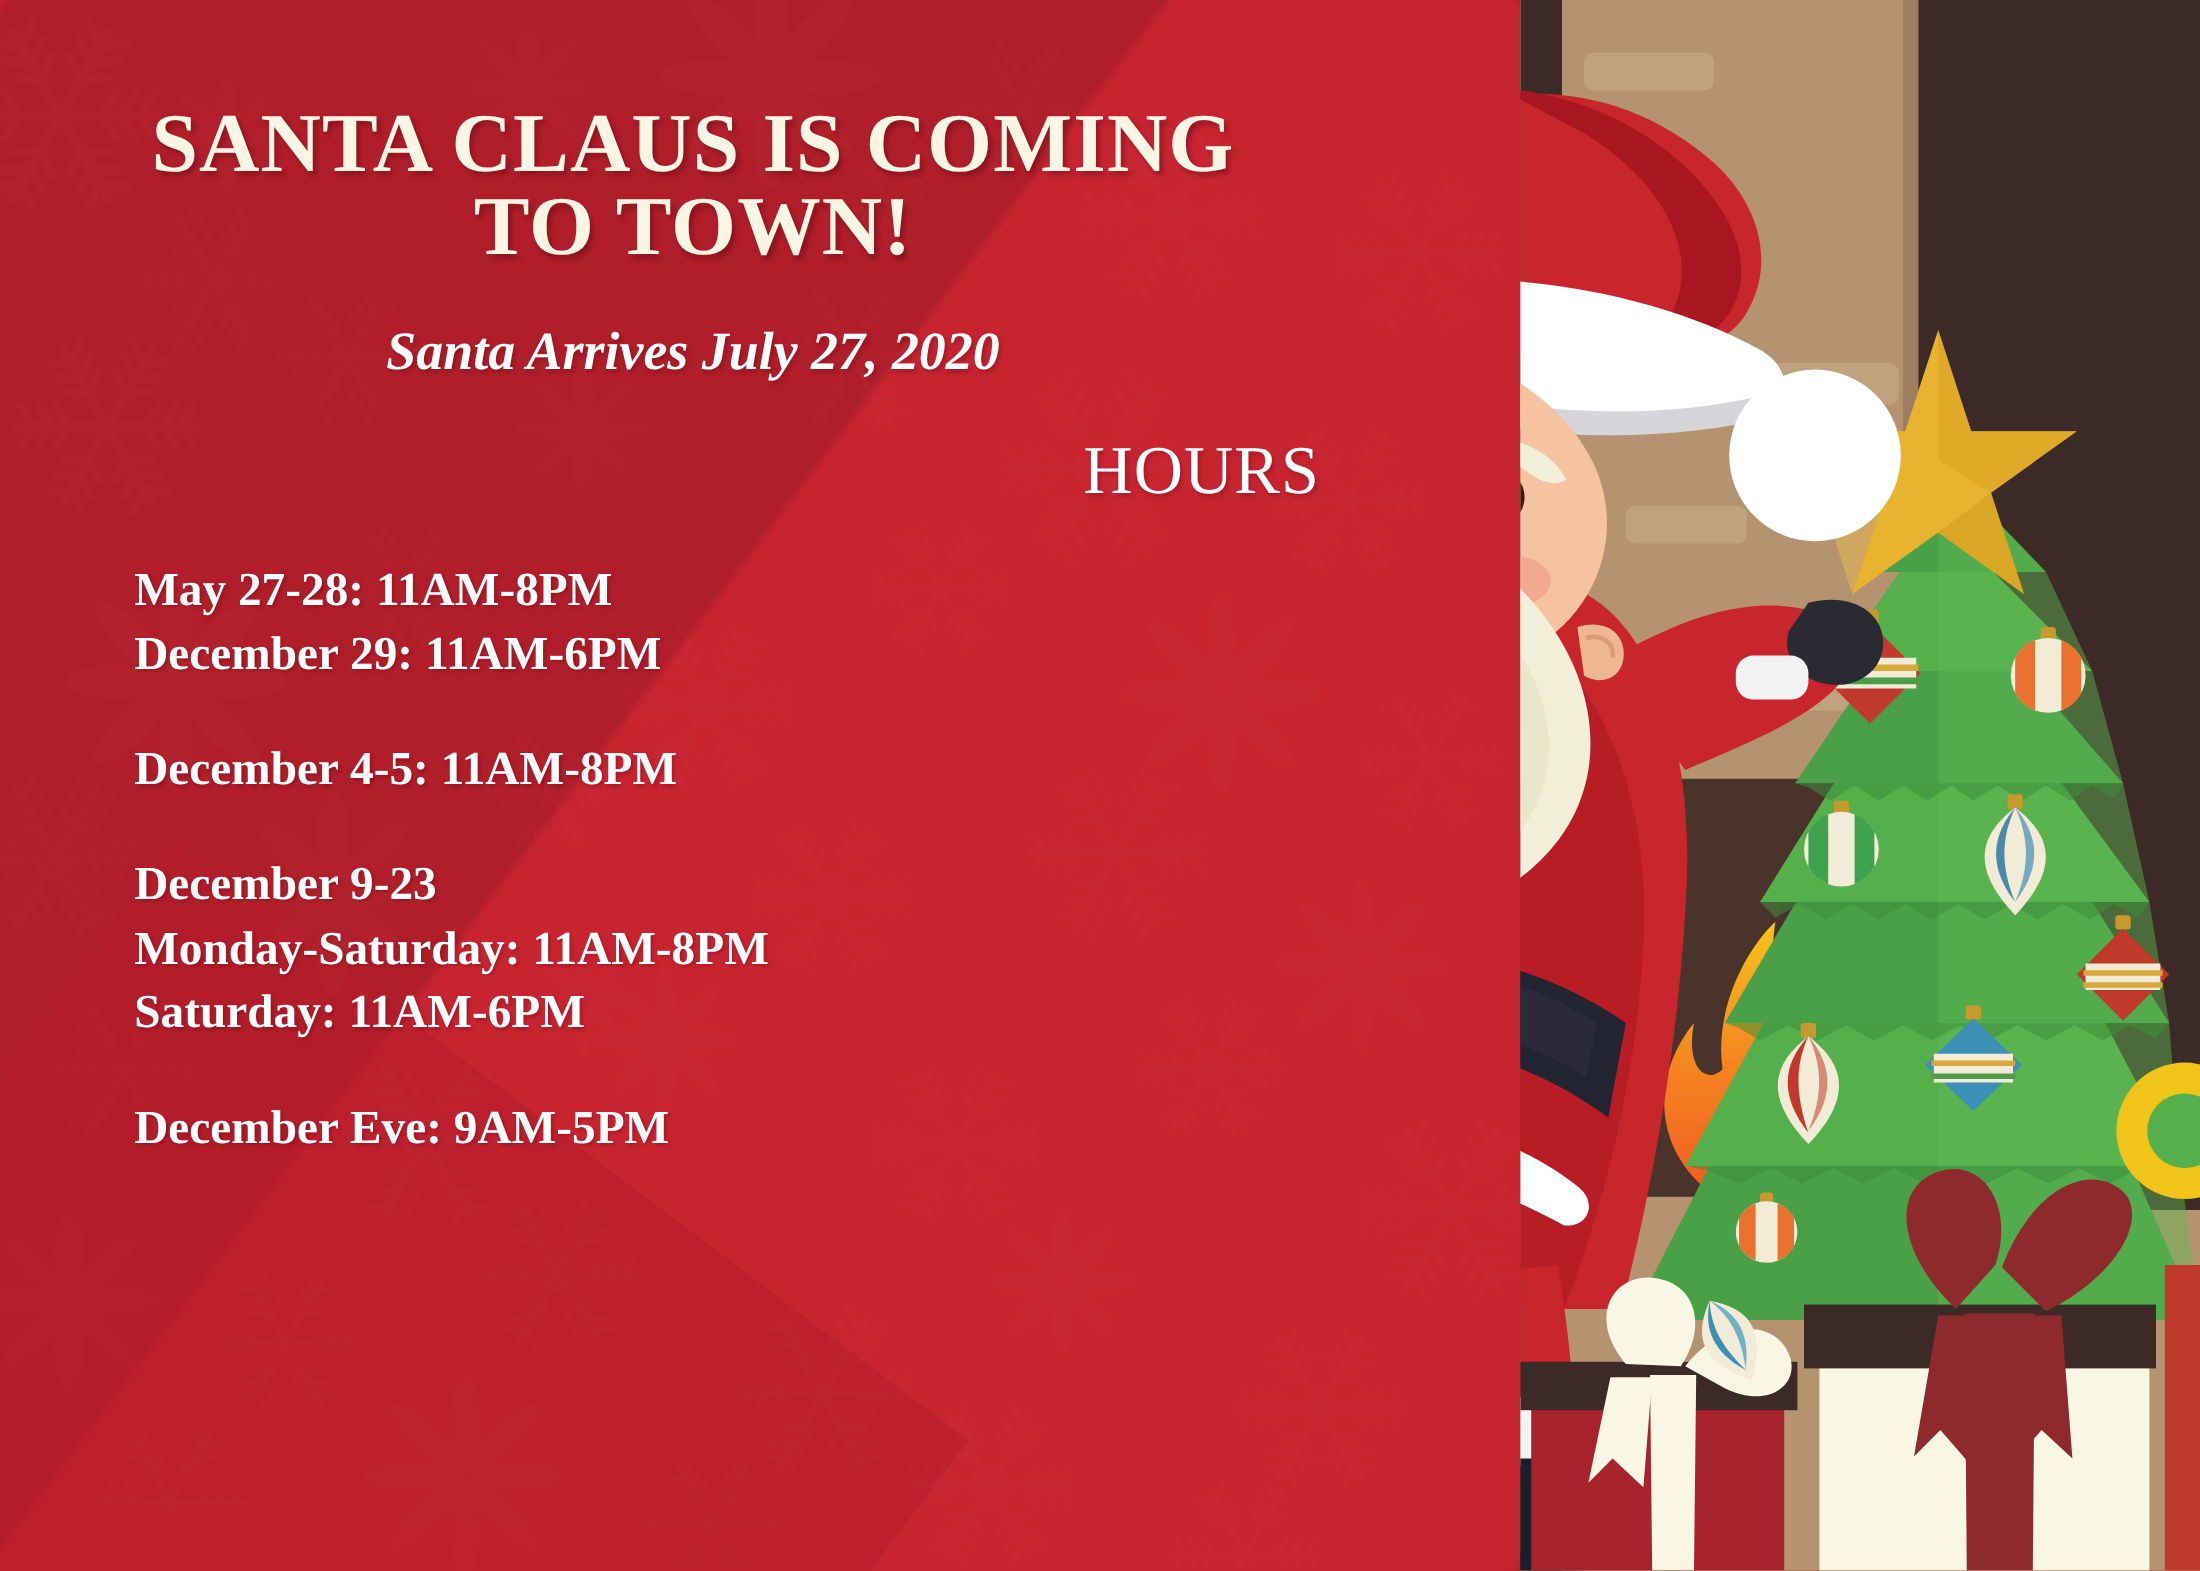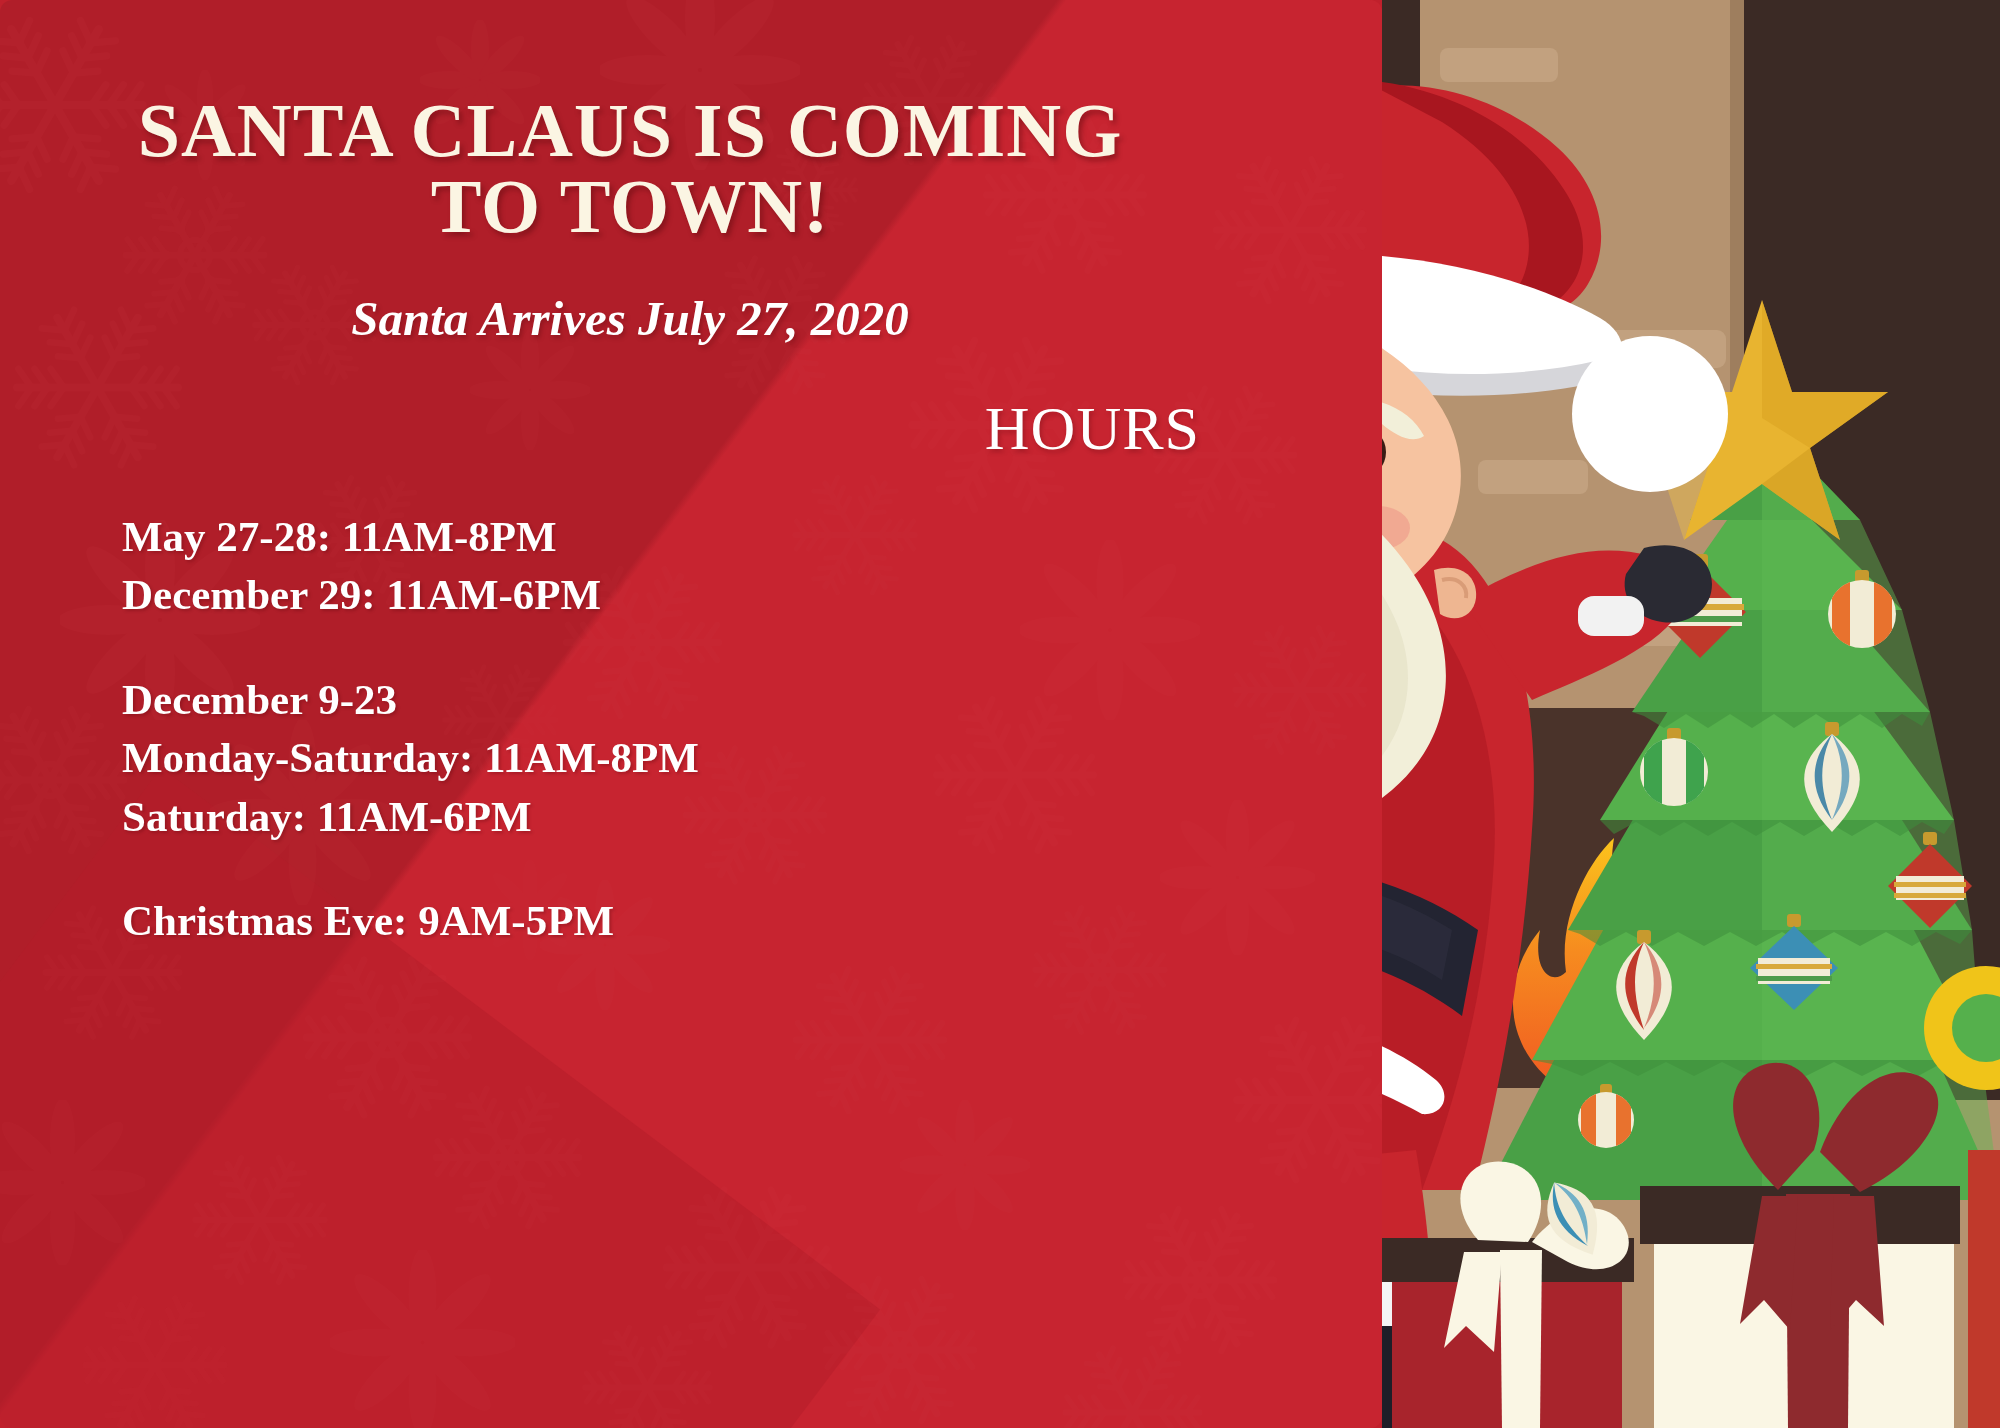--- a/index.html
+++ b/index.html
@@ -1827,30 +1827,31 @@
       <div class="hours-head">HOURS</div>
 
       <div class="hours-list">
 
         <div class="hours-group">
           <div class="hours-line">May 27-28: 11AM-8PM</div>
           <div class="hours-line">December 29: 11AM-6PM</div>
         </div>
 
         <div class="hours-group">
+          <div class="hours-line">December 4-5: 11AM-8PM</div>
         </div>
 
         <div class="hours-group">
           <div class="hours-line">December 9-23</div>
           <div class="hours-line">Monday-Saturday: 11AM-8PM</div>
           <div class="hours-line">Saturday: 11AM-6PM</div>
         </div>
 
         <div class="hours-group">
-          <div class="hours-line">Christmas Eve: 9AM-5PM</div>
+          <div class="hours-line">December Eve: 9AM-5PM</div>
         </div>
 
       </div>
     </div>
   </div>
 
   <div class="art">
     <svg viewBox="0 0 618 1428" xmlns="http://www.w3.org/2000/svg">
       <defs>
         <clipPath id="artclip">

